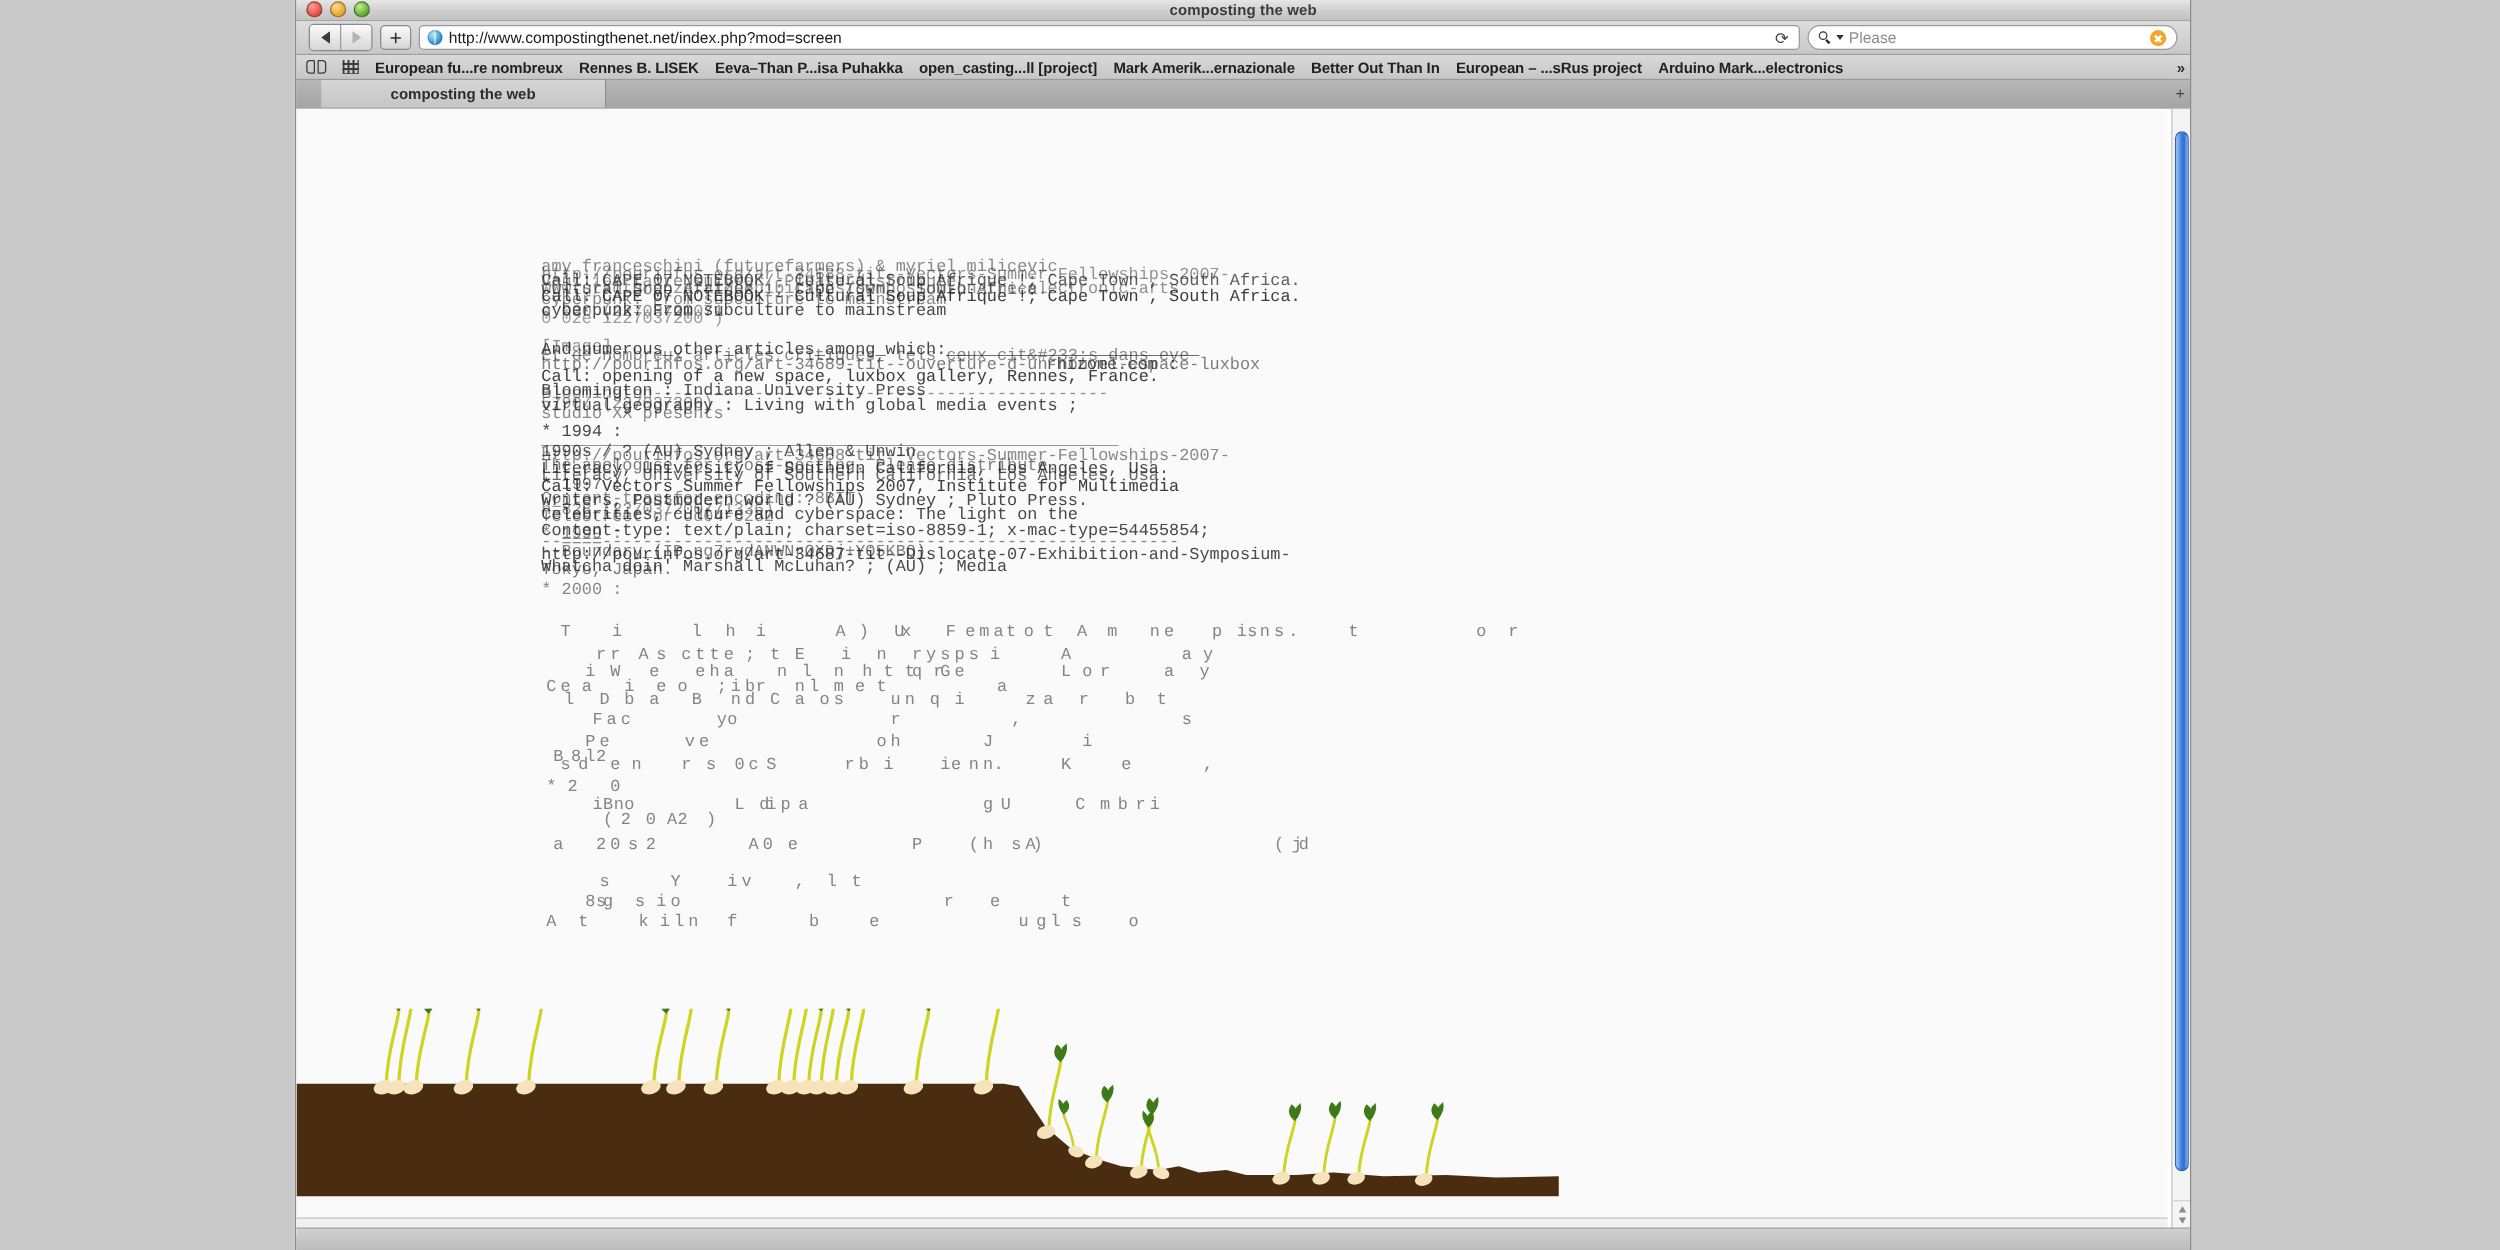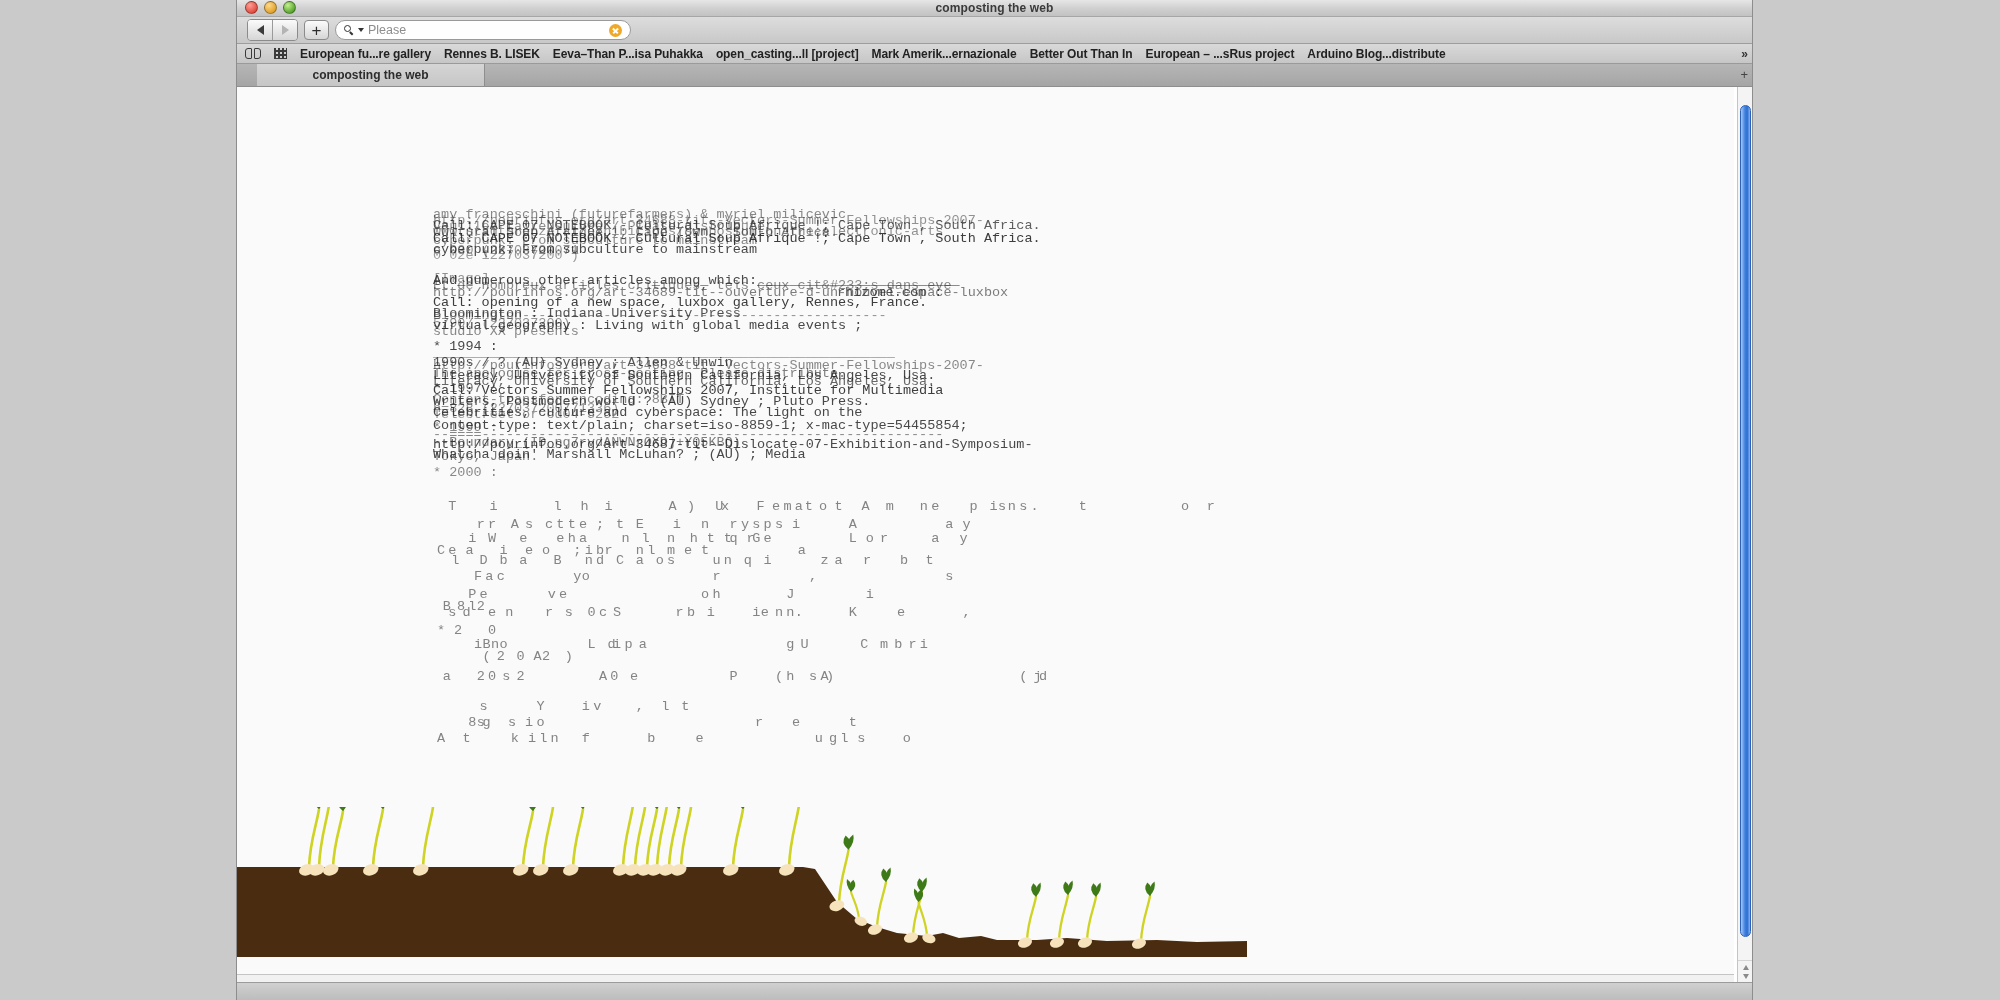--- a/index.html
+++ b/index.html
@@ -397,39 +397,44 @@
     <div class="toolbar">
       <div class="navgroup">
         <div class="navbtn">
             <span class="tri left"></span>
           </div>
         <div class="navbtn">
             <span class="tri right"></span>
           </div>
       </div>
       <div class="addbtn">+</div>
+      <div class="urlfield">
+        <span class="globe"></span>
+        <span class="urltext">http://www.compostingthenet.net/index.php?mod=screen</span>
+        <span class="reload">⟳</span>
+      </div>
       <div class="searchfield">
         <span class="magnifier"></span>
         <span class="mini-caret"></span>
         <span class="searchtext" placeholder="Google">Please</span>
         <span class="search-clear"></span>
       </div>
     </div>
 
     <div class="bookmarks">
       <span class="bm-icon-book"></span>
       <span class="bm-icon-grid"></span>
-      <span class="bm-item">European fu...re gallery</span>
+      <span class="bm-item">European fu...re nombreux</span>
       <span class="bm-item">Rennes B. LISEK</span>
       <span class="bm-item">Eeva–Than P...isa Puhakka</span>
       <span class="bm-item">open_casting...ll [project]</span>
       <span class="bm-item">Mark Amerik...ernazionale</span>
       <span class="bm-item">Better Out Than In</span>
       <span class="bm-item">European – ...sRus project</span>
-      <span class="bm-item">Arduino Blog...distribute</span>
+      <span class="bm-item">Arduino Mark...electronics</span>
       <span class="bm-overflow">»</span>
     </div>
 
     <div class="tabbar">
       <div class="tab-spacer"></div>
       <div class="tab active">
         <span>composting the web</span>
       </div>
       <div class="tab empty"></div>
       <div class="tab-plus">+</div>

